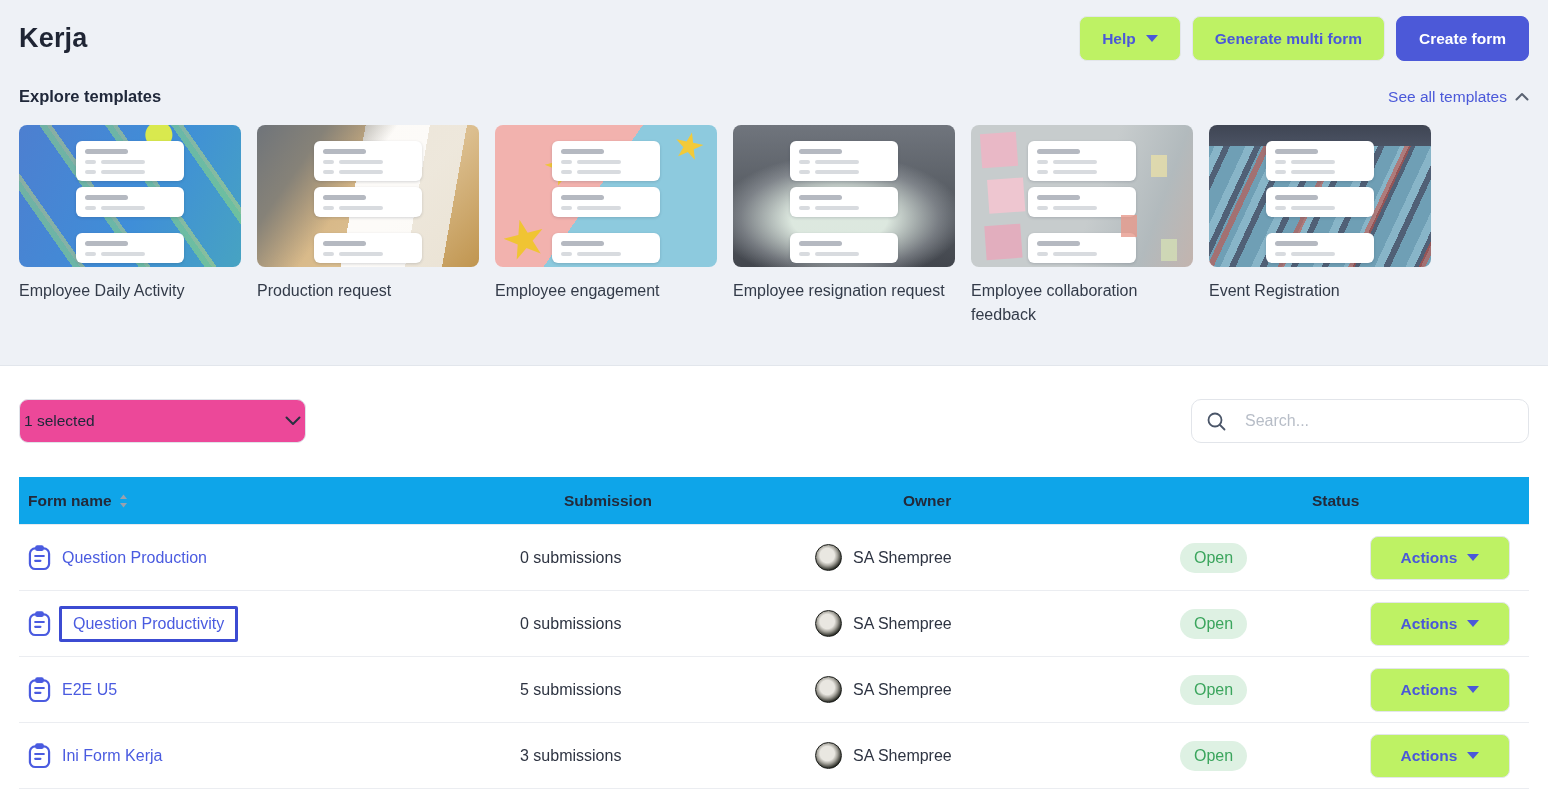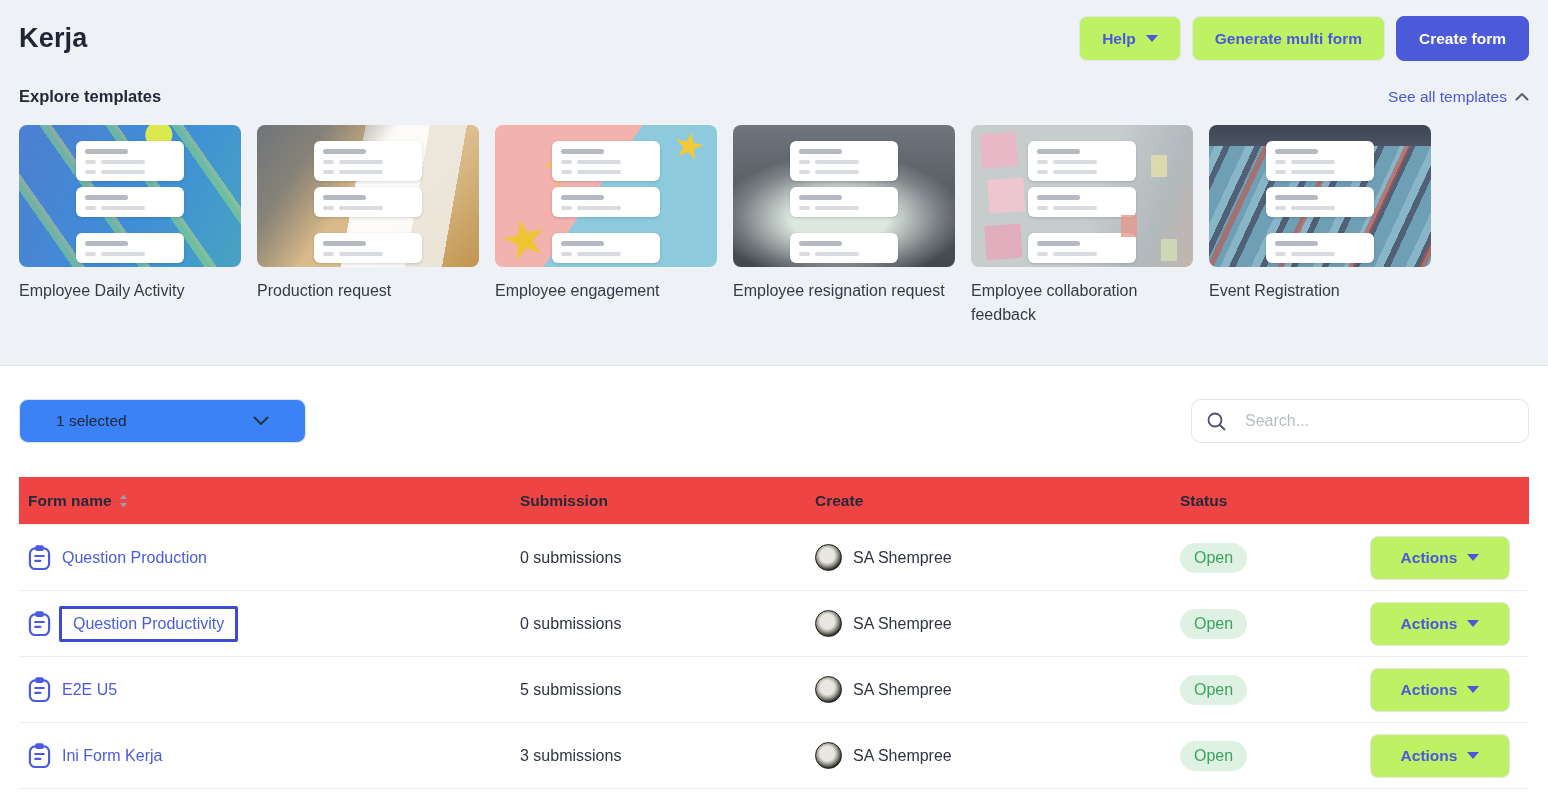--- a/index.html
+++ b/index.html
@@ -59,32 +59,32 @@
   .bg-4::after { content:""; position:absolute; right:26px; top:30px; width:16px; height:22px;
     background:#e8dfa9; box-shadow:-30px 60px 0 #e89a8d, 10px 84px 0 #d4dfb6; opacity:.8; }
   .bg-5 { background:
     linear-gradient(180deg, #3f4553 0%, #4b5364 15%, rgba(0,0,0,0) 15%),
     repeating-linear-gradient(115deg, rgba(200,70,55,0) 0 58px, rgba(205,75,60,.55) 58px 64px),
     repeating-linear-gradient(115deg, #6f9fb5 0 14px, #88b5c8 14px 22px, #506076 22px 28px); }
 
   
   .lower { padding:0 19px; background:#ffffff; }
   .toolbar { display:flex; align-items:center; justify-content:space-between; margin-top:33px; }
-  .select-box { width:287px; height:44px; background:#3b82f6; border:1px solid #dfe3e9;
+  .select-box { width:287px; height:44px; background:#ec4899; border:1px solid #dfe3e9;
     border-radius:9px; display:flex; align-items:center; justify-content:space-between;
-    padding:0 36px; font-size:15.5px; color:#20283a; cursor:pointer; }
+    padding:0 4px; font-size:15.5px; color:#20283a; cursor:pointer; }
   .search-box { width:338px; height:44px; background:#fff; border:1px solid #e2e5ea;
     border-radius:10px; display:flex; align-items:center; padding:0 14px; gap:18px; }
   .search-box input { border:none; outline:none; flex:1; font-size:16px;
     font-family:"Liberation Sans", sans-serif; color:#30394a; background:transparent; }
   .search-box input::placeholder { color:#b7bdc7; }
 
   .table { margin-top:34px; }
   .thead { display:grid; grid-template-columns:501px 295px 365px 190px 1fr;
-    background:#ef4444; height:48px; align-items:center; border-bottom:1px solid #e7eaef; }
+    background:#0ea5e9; height:48px; align-items:center; border-bottom:1px solid #e7eaef;gap:44px; }
   .th { font-size:15.5px; font-weight:700; color:#232a3a; display:flex; align-items:center; gap:7px; }
   .th:first-child { padding-left:9px; }
   .trow { display:grid; grid-template-columns:501px 295px 365px 190px 1fr;
     height:66px; align-items:center; border-bottom:1px solid #ebedf1; }
   .name-cell { display:flex; align-items:center; gap:11px; padding-left:9px; }
   .form-link { color:#4a5be0; font-size:16px; text-decoration:none; cursor:pointer; }
   .link-wrap { display:inline-flex; }
   .link-wrap.selected { border:3px solid #3c4bd2; border-radius:2px; padding:6px 11px; margin-left:-3px; }
   .cell-text { font-size:16px; color:#2e3442; }
   .owner-cell { display:flex; align-items:center; gap:11px; }
@@ -332,21 +332,21 @@
   <div class="table">
     <div class="thead">
       <div class="th">
         <span>Form name</span>
         <svg width="9" height="14" viewBox="0 0 9 14">
           <path d="M4.5 0.5 L8 5 H1 Z" fill="#9aa1ad"></path>
           <path d="M4.5 13.5 L1 9 H8 Z" fill="#9aa1ad"></path>
         </svg>
       </div>
       <div class="th">Submission</div>
-      <div class="th">Create</div>
+      <div class="th">Owner</div>
       <div class="th">Status</div>
       <div class="th"></div>
     </div>
 
     <div>
 
     <div class="trow">
           <div class="name-cell">
             <svg width="23" height="27" viewBox="0 0 24 28">
               <rect x="2" y="4.5" width="20" height="21.5" rx="5.5" fill="none" stroke="#4a5be0" stroke-width="2.3"></rect>

